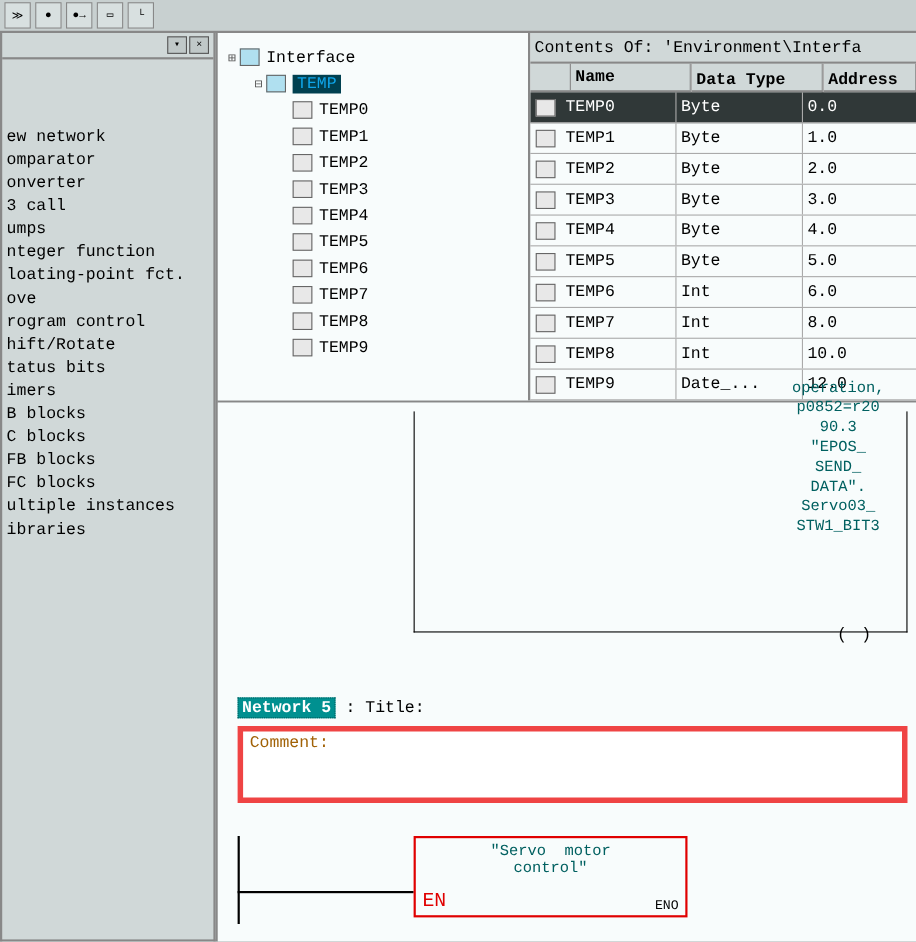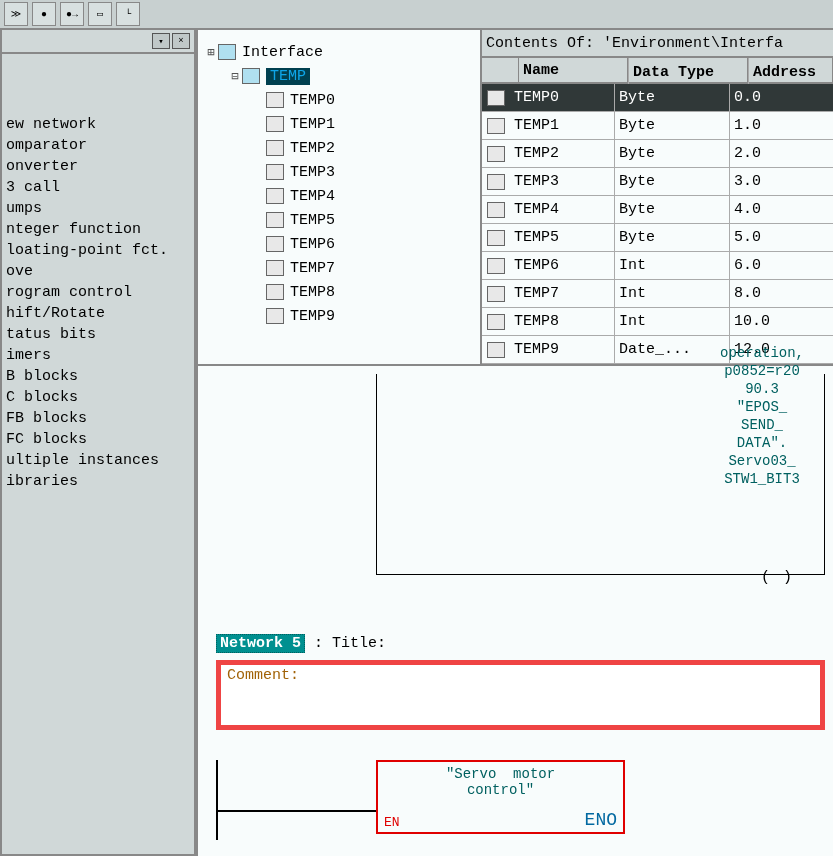--- a/index.html
+++ b/index.html
@@ -37,22 +37,22 @@
 .ladder-top{border:1px solid #000;border-top:none;height:200px;margin-left:160px;margin-right:0;position:relative;}
 .coil-text{position:absolute;right:20px;top:-30px;text-align:center;font-size:14px;line-height:18px;color:#006060;}
 .coil{position:absolute;right:30px;bottom:-12px;letter-spacing:2px;}
 .nw-title{margin-top:60px;}
 .nw-label{background:#009090;color:#fff;font-weight:bold;padding:0 3px;border:1px dotted #006060;}
 .comment{border:5px solid #ef4444;height:56px;margin-top:8px;padding:2px 6px;color:#a16207;background:#fff;}
 .ladder-bot{margin-top:30px;height:80px;position:relative;}
 .lrail{position:absolute;left:0;top:0;bottom:0;border-left:2px solid #000;}
 .fb-box{position:absolute;left:160px;top:0;width:245px;height:70px;border:2px solid #e00000;}
 .fb-title{text-align:center;font-size:14px;color:#006060;padding-top:4px;white-space:pre;}
-.fb-en{position:absolute;left:6px;bottom:2px;color:#e00000;font-size:13px;}
-.fb-eno{position:absolute;right:6px;bottom:2px;color:#0369a1;font-size:18px;}
+.fb-en{position:absolute;left:6px;bottom:2px;color:#e00000;font-size:18px;}
+.fb-eno{position:absolute;right:6px;bottom:2px;color:#000000;font-size:12px;}
 .hline{position:absolute;left:0;width:160px;border-top:2px solid #000;top:50px;}
 </style>
 </head>
 <body>
 
 <div class="root">
   <div class="toolbar">
     <div class="tb-btn">≫</div>
     <div class="tb-btn">●</div>
     <div class="tb-btn">●→</div>

